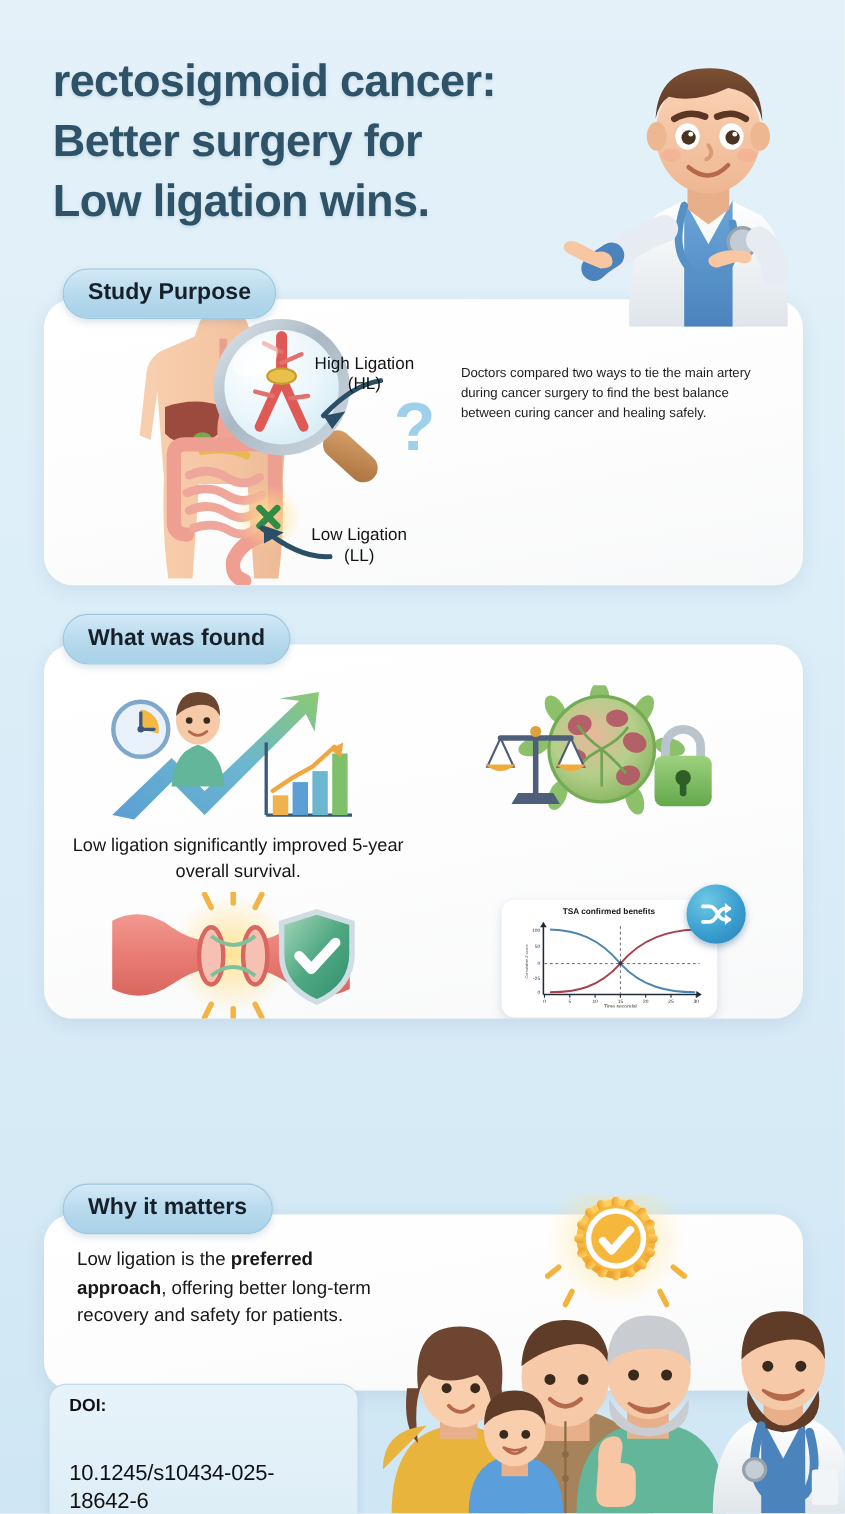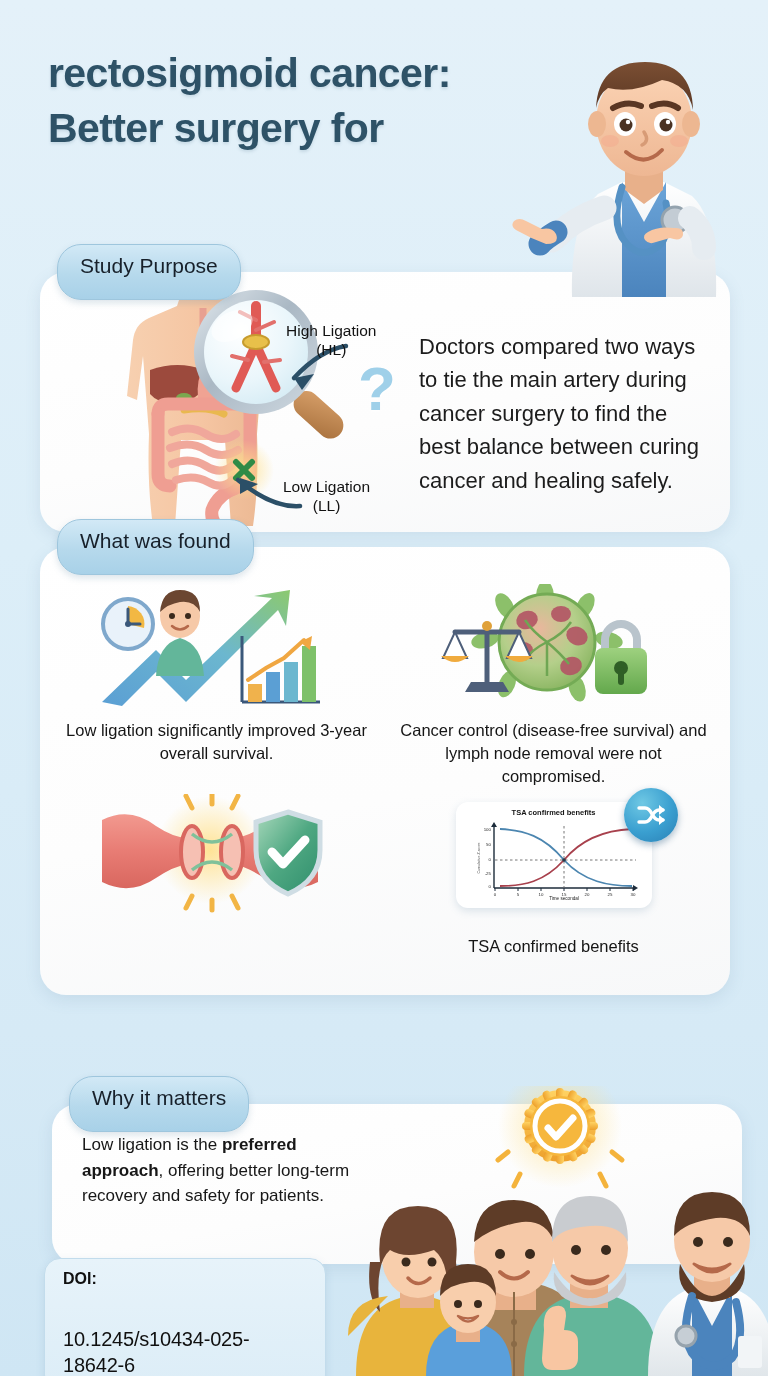--- a/index.html
+++ b/index.html
@@ -31,39 +31,39 @@
     background: linear-gradient(170deg,#ffffff 0%, #fdfdfd 55%, #f7f8f9 100%);
     border-radius: 26px;
     box-shadow: 0 5px 16px rgba(90,130,160,.14);
     position: relative; overflow: hidden; height: 100%;
   }
   .pill {
     position: absolute; z-index: 4;
     background: linear-gradient(180deg,#d2e9f6 0%, #b6d9ec 55%, #a8d1e8 100%);
     border: 1px solid #9ec6dd;
     border-radius: 24px;
-    padding: 9px 22px 21px;
-    font-size: 21px; font-weight: 400; color: #17202a;
+    padding: 9px 22px 11px;
+    font-size: 21px; font-weight: 700; color: #17202a;
     box-shadow: 0 3px 7px rgba(90,130,160,.22);
     white-space: nowrap;
     text-align: center;
   }
 
   #sec-purpose { top: 272px; height: 260px; }
   #pill-purpose { left: 17px; top: -28px; }
-  #sec-found   { top: 547px; height: 448px; }
+  #sec-found   { top: 586px; height: 340px; }
   #pill-found  { left: 17px; top: -28px; }
-  #sec-why     { top: 1104px; height: 160px; margin-left: 12px; }
+  #sec-why     { top: 1104px; height: 160px; }
   #pill-why    { left: 17px; top: -28px; }
 
   
   .purpose-inner { display: flex; height: 100%; }
   .anatomy-zone { position: relative; width: 375px; flex: none; }
   .purpose-text {
-    flex: 1; font-size: 22px; line-height: 1.52; color: #1c1c1c;
+    flex: 1; font-size: 12px; line-height: 1.52; color: #1c1c1c;
     padding: 58px 24px 12px 4px;
   }
 
   
   .torso { position: absolute; left: 48px; top: 2px; width: 230px; height: 258px; }
   .lbl {
     position: absolute; font-size: 15.5px; font-weight: 500; color: #121212;
     line-height: 1.22; text-align: center; white-space: nowrap;
   }
   #lbl-hl { left: 246px; top: 50px; }
@@ -119,20 +119,21 @@
     box-shadow: 0 3px 7px rgba(40,90,130,.4);
     display: flex; align-items: center; justify-content: center;
   }
 </style>
 </head>
 <body>
 
 <div class="title-wrap">
   <div class="title-line">rectosigmoid cancer:</div>
   <div class="title-line">Better surgery for</div>
+  <div class="title-line">Low ligation wins.</div>
 </div>
 
 <svg class="doctor" viewBox="0 0 250 275">
   <defs>
     <linearGradient id="coat" x1="0" y1="0" x2="0" y2="1">
       <stop offset="0" stop-color="#ffffff"></stop>
         <stop offset="1" stop-color="#dfe5ea"></stop>
     </linearGradient>
     <linearGradient id="skin" x1="0" y1="0" x2="0" y2="1">
       <stop offset="0" stop-color="#fbd3b4"></stop>
@@ -329,21 +330,21 @@
             <path d="M148 118 h78" stroke="#3b587a" stroke-width="3"></path>
             <path d="M148 52 v66" stroke="#3b587a" stroke-width="3"></path>
             <rect x="154" y="100" width="14" height="18" fill="#f0b24c"></rect>
             <rect x="172" y="88" width="14" height="30" fill="#5b9fd4"></rect>
             <rect x="190" y="78" width="14" height="40" fill="#6cb7cf"></rect>
             <rect x="208" y="62" width="14" height="56" fill="#7ec16a"></rect>
             <path d="M154 96 l18 -12 l18 -10 l20 -18" stroke="#f0a742" stroke-width="4" fill="none" stroke-linecap="round"></path>
             <path d="M206 58 l12 -6 l-2 14 Z" fill="#f0a742"></path>
           </svg>
         </div>
-        <div class="cap">Low ligation significantly improved 3-year overall survival.</div>
+        <div class="cap">Low ligation significantly improved 5-year overall survival.</div>
       </div>
 
       <div class="finding q2">
         <div class="art">
           <svg width="234" height="126" viewBox="0 0 234 126">
             <defs>
               <radialGradient id="cellg" cx=".42" cy=".36" r=".7">
                 <stop offset="0" stop-color="#e9b79d"></stop>
                   <stop offset=".55" stop-color="#b4cf8a"></stop>
                   <stop offset="1" stop-color="#86b35e"></stop>
@@ -386,21 +387,20 @@
             </g>
 
             <g>
               <path d="M168 66 v-10 a16 16 0 0 1 32 0 v10" stroke="#b9c4cc" stroke-width="8" fill="none"></path>
               <rect x="158" y="64" width="52" height="46" rx="8" fill="url(#lockg)"></rect>
               <circle cx="184" cy="84" r="7" fill="#2f5f26"></circle>
               <path d="M184 86 v12" stroke="#2f5f26" stroke-width="6" stroke-linecap="round"></path>
             </g>
           </svg>
         </div>
-        <div class="cap">Cancer control (disease-free survival) and lymph node removal were not compromised.</div>
       </div>
 
       <div class="finding q3">
         <div class="art">
           <svg width="250" height="122" viewBox="0 0 250 122">
             <defs>
               <linearGradient id="bowel" x1="0" y1="0" x2="0" y2="1">
                 <stop offset="0" stop-color="#f2998f"></stop>
                   <stop offset=".5" stop-color="#e87c74"></stop>
                   <stop offset="1" stop-color="#d9675f"></stop>

